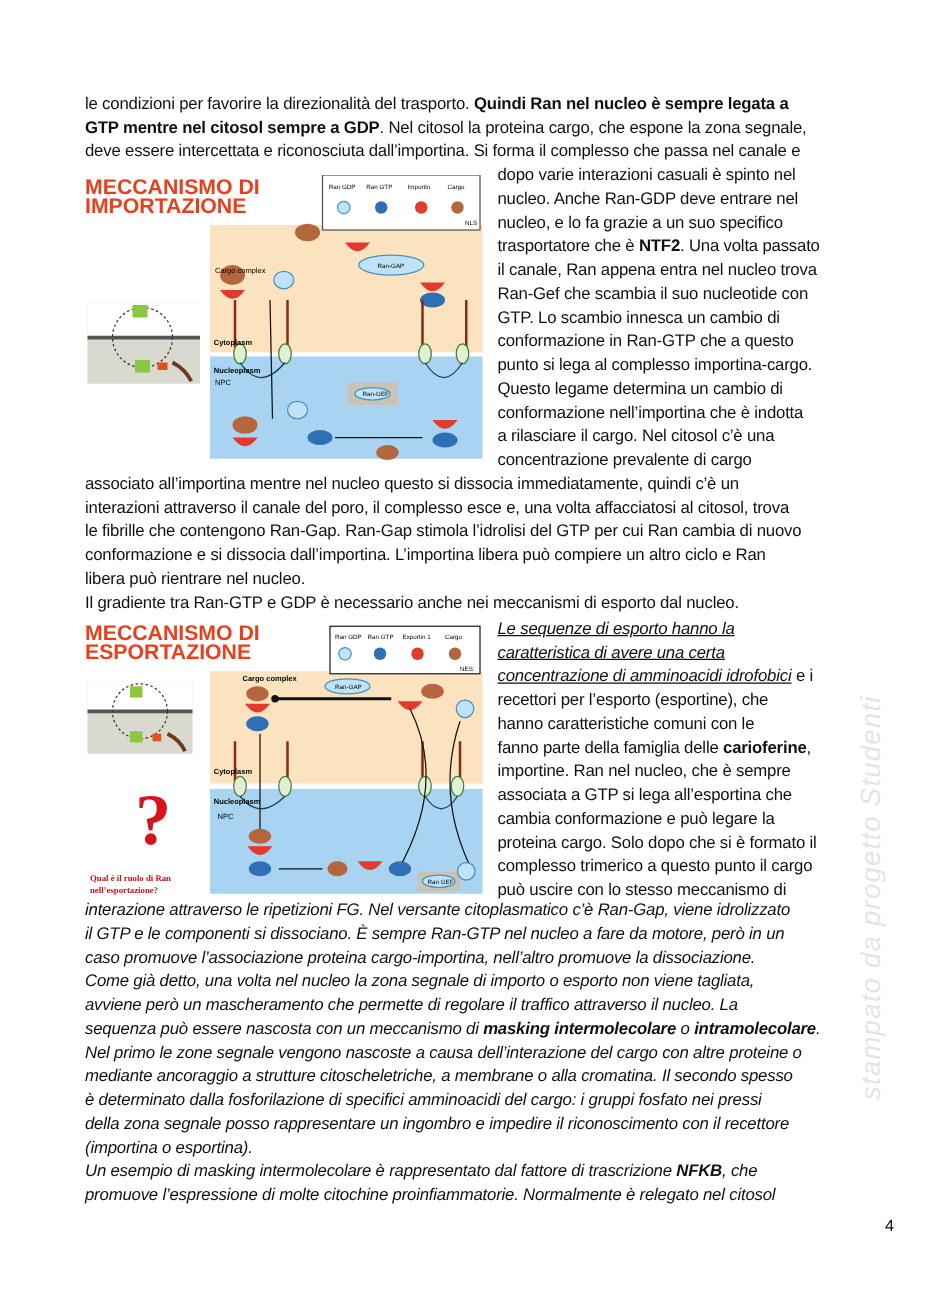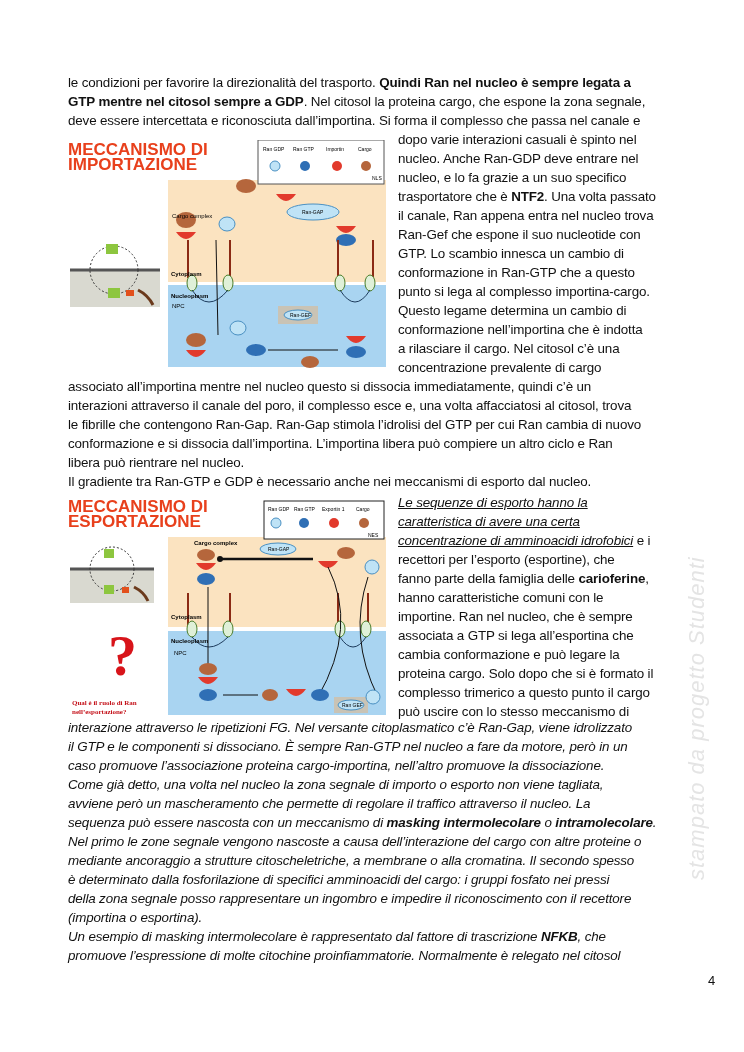--- a/index.html
+++ b/index.html
@@ -99,21 +99,21 @@
     <text x="304" y="40" font-size="5">NLS</text>
   </svg>
 </div>
 
 <div class="right" style="top:130px;">
     <span class="line">dopo varie interazioni casuali è spinto nel</span>
     <span class="line">nucleo. Anche Ran-GDP deve entrare nel</span>
     <span class="line">nucleo, e lo fa grazie a un suo specifico</span>
     <span class="line">trasportatore che è <b>NTF2</b>. Una volta passato</span>
     <span class="line">il canale, Ran appena entra nel nucleo trova</span>
-    <span class="line">Ran-Gef che espone il suo nucleotide con</span>
+    <span class="line">Ran-Gef che scambia il suo nucleotide con</span>
     <span class="line">GTP. Lo scambio innesca un cambio di</span>
     <span class="line">conformazione in Ran-GTP che a questo</span>
     <span class="line">punto si lega al complesso importina-cargo.</span>
     <span class="line">Questo legame determina un cambio di</span>
     <span class="line">conformazione nell’importina che è indotta</span>
     <span class="line">a rilasciare il cargo. Nel citosol c’è una</span>
     <span class="line">concentrazione prevalente di cargo</span>
   </div>
 
 <div class="txt" style="top:377px;">
@@ -200,22 +200,22 @@
     <text x="288" y="14" font-size="5">Cargo</text>
     <text x="300" y="40" font-size="5">NES</text>
   </svg>
 </div>
 
 <div class="right" style="top:493px;">
     <span class="line"><u>Le sequenze di esporto hanno la</u></span>
     <span class="line"><u>caratteristica di avere una certa</u></span>
     <span class="line"><u>concentrazione di amminoacidi idrofobici</u> e i</span>
     <span class="line">recettori per l’esporto (esportine), che</span>
+    <span class="line">hanno caratteristiche comuni con le</span>
     <span class="line">fanno parte della famiglia delle <b>carioferine</b>,</span>
-    <span class="line">hanno caratteristiche comuni con le</span>
     <span class="line">importine. Ran nel nucleo, che è sempre</span>
     <span class="line">associata a GTP si lega all’esportina che</span>
     <span class="line">cambia conformazione e può legare la</span>
     <span class="line">proteina cargo. Solo dopo che si è formato il</span>
     <span class="line">complesso trimerico a questo punto il cargo</span>
     <span class="line">può uscire con lo stesso meccanismo di</span>
   </div>
 
 <div class="txt" style="top:718px;font-style:italic;">
     <span class="line">interazione attraverso le ripetizioni FG. Nel versante citoplasmatico c’è Ran-Gap, viene idrolizzato</span>

